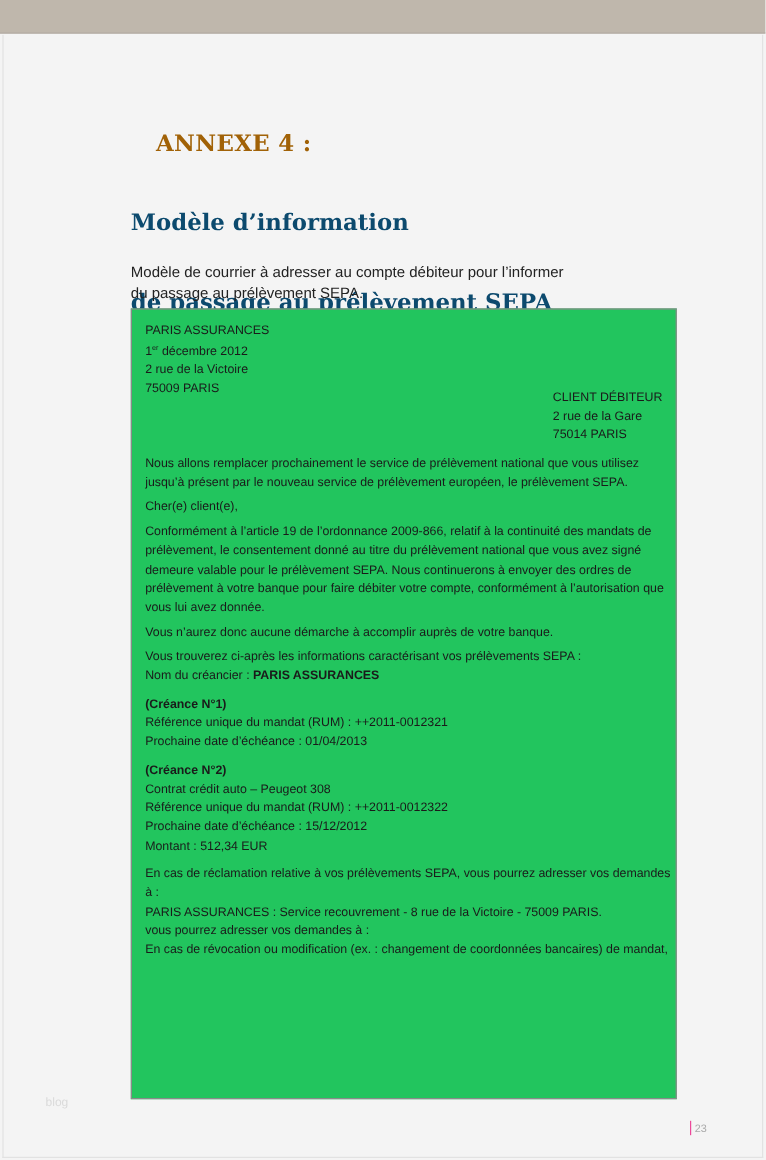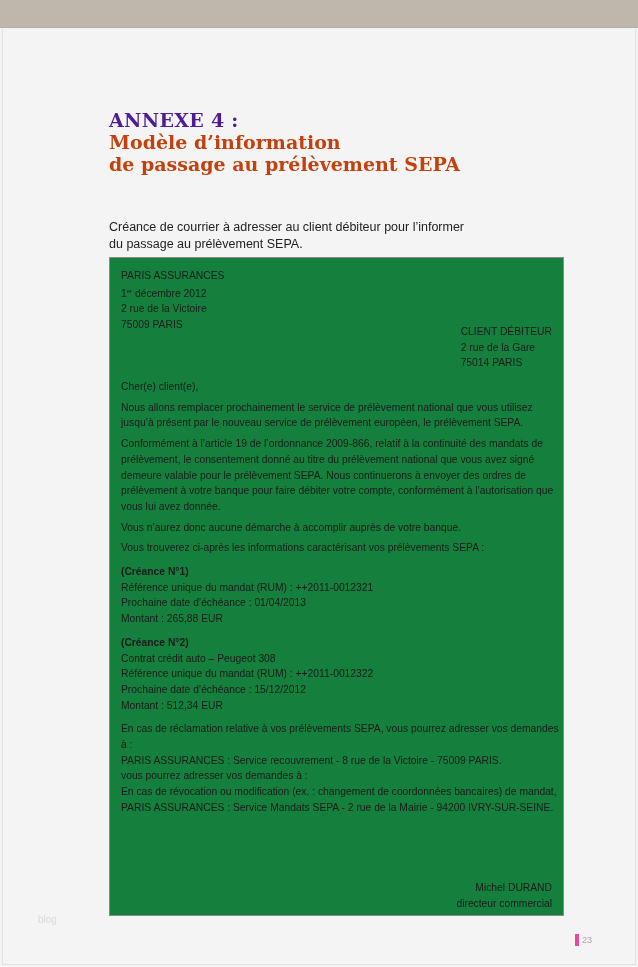--- a/index.html
+++ b/index.html
@@ -17,111 +17,106 @@
   .page-frame {
     position: absolute; left: 2px; top: 29px; width: 632px; height: 935px;
     border: 1px solid #e2e2e2; border-top: none;
     background: #f4f4f4;
   }
   .title-block {
     position: absolute; left: 109px; top: 109px;
     font-family: "DejaVu Serif", serif; font-weight: bold;
     font-size: 19px; line-height: 22px;
   }
-  .title-line1 { color: #4c1d95; letter-spacing: 0.3px; }
-  .title-line2, .title-line3 { color: #c2410c; }
+  .title-line1 { color: #a16207; letter-spacing: 0.3px; margin-left: 21px; }
+  .title-line2, .title-line3 { color: #0c4a6e; margin-top: 44px; }
   .intro {
     position: absolute; left: 109px; top: 219px; width: 400px;
     font-size: 12.5px; line-height: 17px; color: #222;
   }
   .letter-box {
     position: absolute; left: 109px; top: 257px; width: 455px; height: 659px;
     border: 1px solid #8a8a8a;
-    background: #15803d;
+    background: #22c55e;
     box-sizing: border-box;
     font-size: 10.3px; line-height: 15.7px; color: #1a1a1a;
   }
   .sender { position: absolute; left: 11px; top: 10px; }
   .recipient { position: absolute; right: 11px; top: 66px; }
   .sup { font-size: 6px; vertical-align: 4px; }
   .body-text { position: absolute; left: 11px; top: 121px; width: 440px; }
   .para { margin: 0 0 5px 0; }
   .bold { font-weight: bold; }
   .gap { height: 8px; }
   .signature { position: absolute; right: 11px; top: 622px; text-align: right; }
   .watermark {
     position: absolute; left: 38px; top: 914px; font-size: 10px; color: #dadada; text-align: right;
   }
   .page-number {
     position: absolute; left: 575px; top: 934px; font-size: 9px; color: #aaa;
-    border-left: 4px solid #ec4899; padding-left: 3px; line-height: 12px;
+    border-left: 1px solid #ec4899; padding-left: 3px; line-height: 12px;
   }
 </style>
 </head>
 <body>
 
 <div class="top-band"></div>
 <div class="page-frame"></div>
 
 <div class="title-block">
   <div class="title-line1">ANNEXE 4 :</div>
   <div class="title-line2">Modèle d’information</div>
   <div class="title-line3">de passage au prélèvement SEPA</div>
 </div>
 
 <div class="intro">
-  <div>Créance de courrier à adresser au client débiteur pour l’informer</div>
+  <div>Modèle de courrier à adresser au compte débiteur pour l’informer</div>
   <div>du passage au prélèvement SEPA.</div>
 </div>
 
 <div class="letter-box">
   <div class="sender">
     <div>PARIS ASSURANCES</div>
     <div><span>1</span><span class="sup">er</span><span> décembre 2012</span></div>
     <div>2 rue de la Victoire</div>
     <div>75009 PARIS</div>
   </div>
 
   <div class="recipient">
     <div>CLIENT DÉBITEUR</div>
     <div>2 rue de la Gare</div>
     <div>75014 PARIS</div>
   </div>
 
   <div class="body-text">
+    <p class="para">Nous allons remplacer prochainement le service de prélèvement national que vous utilisez jusqu’à présent par le nouveau service de prélèvement européen, le prélèvement SEPA.</p>
     <p class="para">Cher(e) client(e),</p>
-    <p class="para">Nous allons remplacer prochainement le service de prélèvement national que vous utilisez jusqu’à présent par le nouveau service de prélèvement européen, le prélèvement SEPA.</p>
     <p class="para">Conformément à l’article 19 de l’ordonnance 2009-866, relatif à la continuité des mandats de prélèvement, le consentement donné au titre du prélèvement national que vous avez signé demeure valable pour le prélèvement SEPA. Nous continuerons à envoyer des ordres de prélèvement à votre banque pour faire débiter votre compte, conformément à l’autorisation que vous lui avez donnée.</p>
     <p class="para">Vous n’aurez donc aucune démarche à accomplir auprès de votre banque.</p>
     <div>Vous trouverez ci-après les informations caractérisant vos prélèvements SEPA :</div>
+    <div><span>Nom du créancier : </span><span class="bold">PARIS ASSURANCES</span></div>
     <div class="gap"></div>
     <div>
       <div class="bold">(Créance N°1)</div>
       <div>Référence unique du mandat (RUM) : ++2011-0012321</div>
       <div>Prochaine date d’échéance : 01/04/2013</div>
-      <div>Montant : 265,88 EUR</div>
     </div>
     <div class="gap"></div>
     <div>
       <div class="bold">(Créance N°2)</div>
       <div>Contrat crédit auto – Peugeot 308</div>
       <div>Référence unique du mandat (RUM) : ++2011-0012322</div>
       <div>Prochaine date d’échéance : 15/12/2012</div>
       <div>Montant : 512,34 EUR</div>
     </div>
     <div class="gap"></div>
     <div>
       <div>En cas de réclamation relative à vos prélèvements SEPA, vous pourrez adresser vos demandes à :</div>
       <div>PARIS ASSURANCES : Service recouvrement - 8 rue de la Victoire - 75009 PARIS.</div>
       <div>vous pourrez adresser vos demandes à :</div>
       <div>En cas de révocation ou modification (ex. : changement de coordonnées bancaires) de mandat,</div>
-      <div>PARIS ASSURANCES : Service Mandats SEPA - 2 rue de la Mairie - 94200 IVRY-SUR-SEINE.</div>
     </div>
   </div>
 
-  <div class="signature">
-    <div>Michel DURAND</div>
-    <div>directeur commercial</div>
-  </div>
 </div>
 
 <div class="watermark">blog</div>
 <div class="page-number">23</div>
 
 </body></html>

